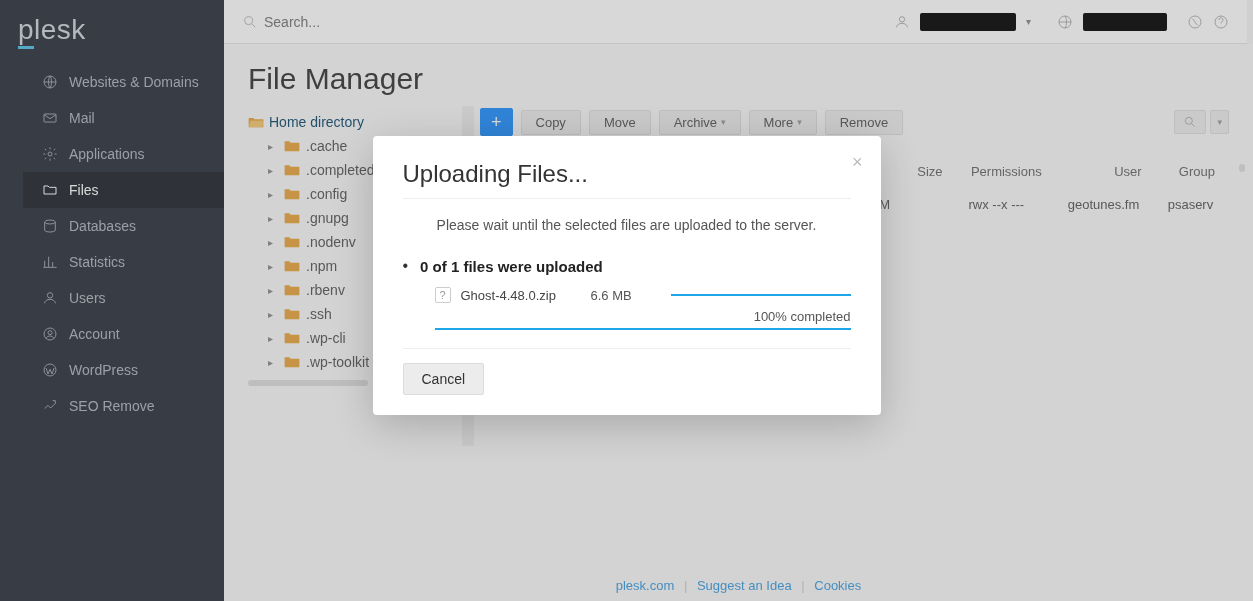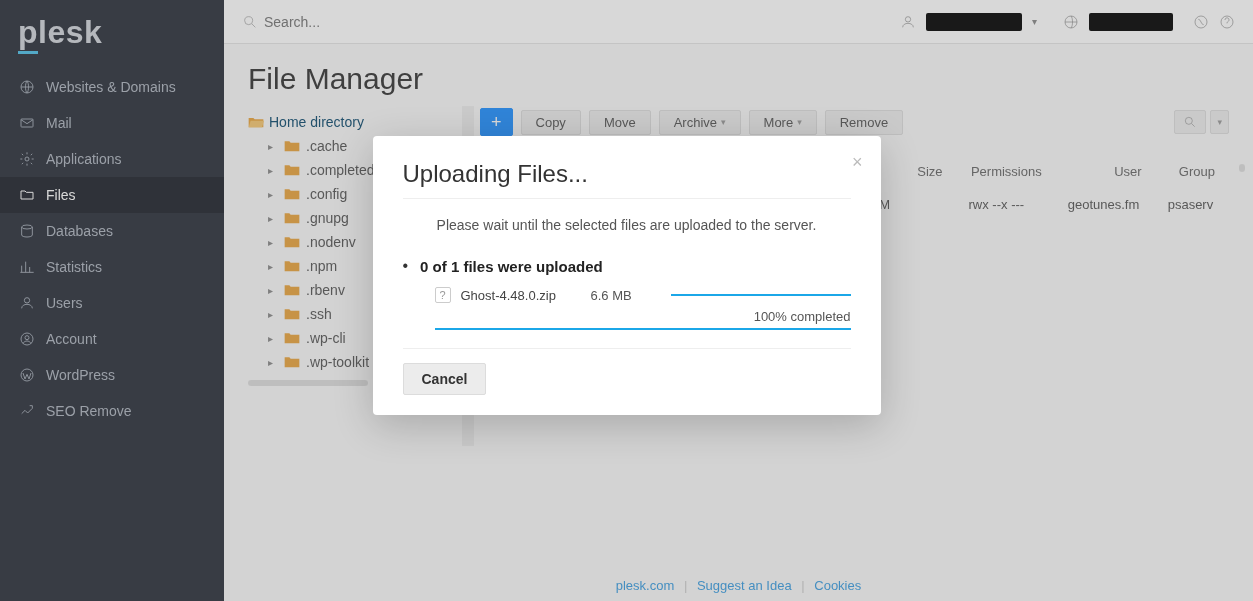--- a/index.html
+++ b/index.html
@@ -1,29 +1,29 @@
 <!DOCTYPE html>
 <html><head>
 <meta charset="utf-8">
 <style>
 * { margin: 0; padding: 0; box-sizing: border-box; }
 body { font-family: -apple-system, BlinkMacSystemFont, "Segoe UI", Arial, sans-serif; font-size: 14px; color: #333; background: #f5f5f5; width: 1253px; height: 601px; overflow: hidden; position: relative; }
 
 
 .sidebar { position: absolute; left: 0; top: 0; width: 224px; height: 601px; background: #2a2f3a; color: #d1d5db; }
-.logo { padding: 14px 18px 18px; font-size: 32px; font-weight: 700; color: #d1d5db; letter-spacing: 0.5px; }
+.logo { padding: 14px 18px 18px; font-size: 28px; font-weight: 400; color: #d1d5db; letter-spacing: 0.5px; }
 .logo u { text-decoration: none; border-bottom: 3px solid #4ec0e8; padding-bottom: 1px; }
-.nav-item { display: flex; align-items: center; padding: 9px 18px; cursor: pointer; color: #aeb5bf; font-size: 14px; }
+.nav-item { display: flex; align-items: center; padding: 9px 18px; cursor: pointer; color: #aeb5bf; font-size: 14px; margin-left: 23px; }
 .nav-item.active { background: #1e222b; color: #fff; }
 .nav-item .icon { width: 18px; height: 18px; margin-right: 10px; display: inline-flex; align-items: center; justify-content: center; }
 .nav-item svg { width: 16px; height: 16px; stroke: #9aa2ad; fill: none; stroke-width: 1.5; }
 .nav-item.active svg { stroke: #fff; }
 
 
-.topbar { position: absolute; left: 224px; top: 0; right: 0; height: 44px; background: #fff; border-bottom: 1px solid #e4e4e4; display: flex; align-items: center; padding: 0 18px; }
+.topbar { position: absolute; left: 224px; top: 0; right: 6px; height: 44px; background: #fff; border-bottom: 1px solid #e4e4e4; display: flex; align-items: center; padding: 0 18px; }
 .search-wrap { display: flex; align-items: center; flex: 1; color: #999; }
 .search-wrap svg { width: 16px; height: 16px; stroke: #999; fill: none; margin-right: 6px; }
 .search-input { border: none; outline: none; font-size: 14px; color: #666; background: transparent; }
 .top-right { display: flex; align-items: center; gap: 10px; }
 .top-right .blk { background: #000; height: 18px; border-radius: 2px; }
 .top-right svg { width: 16px; height: 16px; stroke: #888; fill: none; }
 
 
 .main { position: absolute; left: 224px; top: 44px; right: 0; bottom: 0; background: #f8f8f8; }
 .page-title { font-size: 30px; font-weight: 400; color: #333; padding: 18px 24px 10px; }
@@ -68,21 +68,21 @@
 .modal-bullet { font-size: 16px; }
 .modal-status { font-weight: 600; font-size: 15px; color: #222; }
 .file-row { display: flex; align-items: center; gap: 10px; padding-left: 32px; position: relative; }
 .file-icon-q { width: 16px; height: 16px; border: 1px solid #ccc; border-radius: 2px; display: inline-flex; align-items: center; justify-content: center; font-size: 11px; color: #999; }
 .file-name { flex: 0 0 120px; font-size: 13px; color: #444; }
 .file-size { flex: 0 0 60px; font-size: 13px; color: #555; }
 .mini-bar { flex: 1; height: 2px; background: #1ba7e8; margin-left: 10px; }
 .pct-row { text-align: right; font-size: 13px; color: #555; margin: 6px 0 4px; }
 .big-bar { height: 2px; background: #1ba7e8; margin-left: 32px; margin-bottom: 18px; }
 .modal hr.end { margin: 0 0 14px; }
-.cancel-btn { background: #ececec; border: 1px solid #dcdcdc; padding: 7px 18px; font-size: 14px; color: #333; cursor: pointer; border-radius: 2px; font-weight: 700; }
+.cancel-btn { background: #ececec; border: 1px solid #dcdcdc; padding: 7px 18px; font-size: 14px; color: #333; cursor: pointer; border-radius: 2px; font-weight: 400; }
 .scroll-ind { position: absolute; right: 8px; top: 120px; width: 6px; height: 8px; background: #ddd; border-radius: 3px; }
 </style>
 </head>
 <body>
 
 <div class="sidebar">
   <div class="logo"><u>p</u>lesk</div>
   <div class="nav-item">
     <span class="icon">
         <svg viewBox="0 0 24 24">

